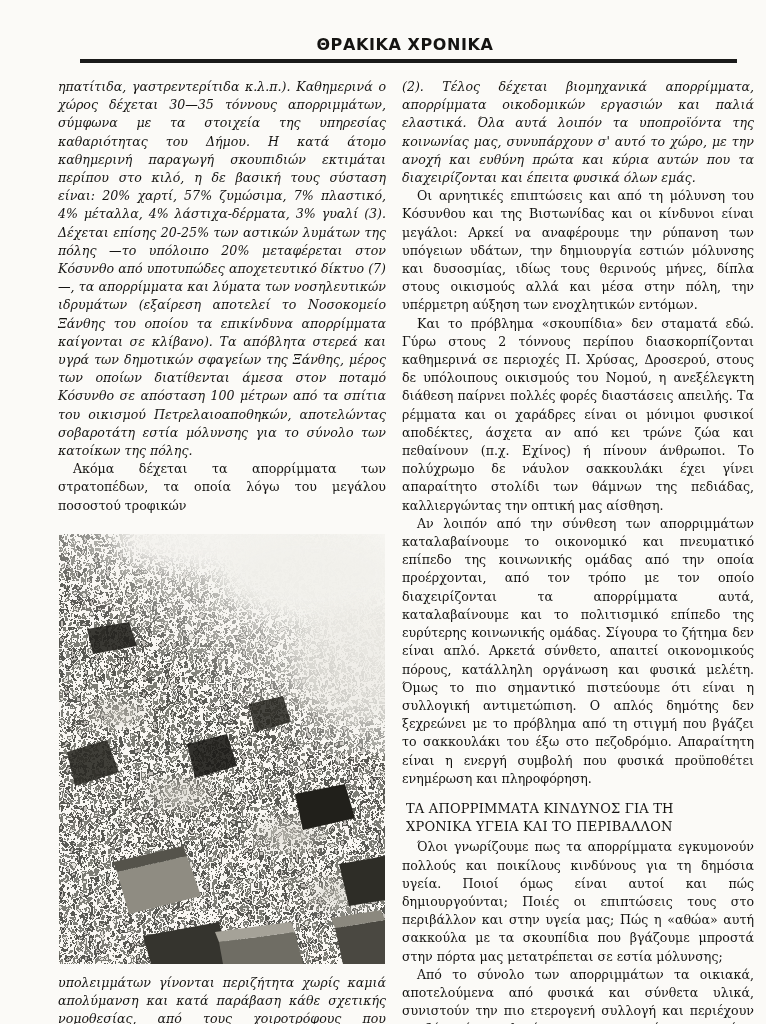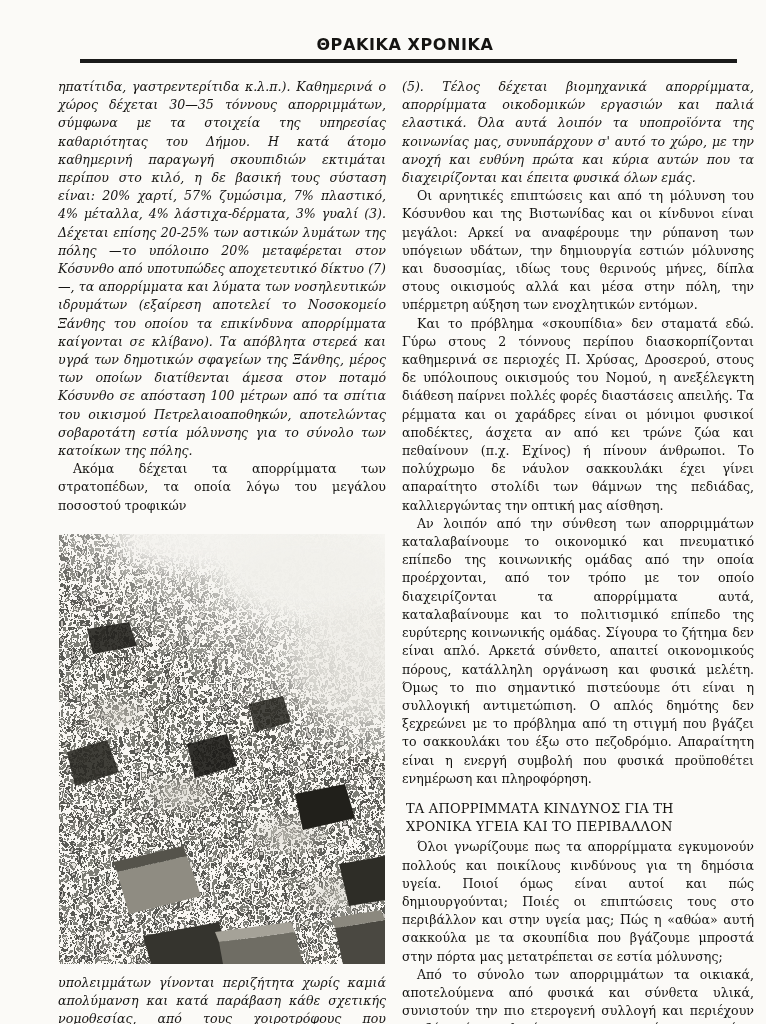--- a/index.html
+++ b/index.html
@@ -130,21 +130,21 @@
             <polygon points="276,394 326,386 326,430 284,430" fill="#4a4841"></polygon>
             <polygon points="276,394 326,386 322,376 272,384" fill="#8b887e"></polygon>
           </g>
         </svg>
       </figure>
 
       <p class="no-indent">υπολειμμάτων γίνονται περιζήτητα χωρίς καμιά απολύμανση και κατά παράβαση κάθε σχετικής νομοθεσίας, από τους χοιροτρόφους που βρίσκονται δίπλα στο σκουπιδότοπο σε σαφή κίνδυνο ασθενειών</p>
     </div>
 
     <div class="col col-right">
-      <p class="no-indent">(5). Τέλος δέχεται βιομηχανικά απορρίμματα, απορρίμματα οικοδομικών εργασιών και παλιά ελαστικά. Όλα αυτά λοιπόν τα υποπροϊόντα της κοινωνίας μας, συνυπάρχουν σ' αυτό το χώρο, με την ανοχή και ευθύνη πρώτα και κύρια αυτών που τα διαχειρίζονται και έπειτα φυσικά όλων εμάς.</p>
+      <p class="no-indent">(2). Τέλος δέχεται βιομηχανικά απορρίμματα, απορρίμματα οικοδομικών εργασιών και παλιά ελαστικά. Όλα αυτά λοιπόν τα υποπροϊόντα της κοινωνίας μας, συνυπάρχουν σ' αυτό το χώρο, με την ανοχή και ευθύνη πρώτα και κύρια αυτών που τα διαχειρίζονται και έπειτα φυσικά όλων εμάς.</p>
       <p>Οι αρνητικές επιπτώσεις και από τη μόλυνση του Κόσυνθου και της Βιστωνίδας και οι κίνδυνοι είναι μεγάλοι: Αρκεί να αναφέρουμε την ρύπανση των υπόγειων υδάτων, την δημιουργία εστιών μόλυνσης και δυσοσμίας, ιδίως τους θερινούς μήνες, δίπλα στους οικισμούς αλλά και μέσα στην πόλη, την υπέρμετρη αύξηση των ενοχλητικών εντόμων.</p>
       <p>Και το πρόβλημα «σκουπίδια» δεν σταματά εδώ. Γύρω στους 2 τόννους περίπου διασκορπίζονται καθημερινά σε περιοχές Π. Χρύσας, Δροσερού, στους δε υπόλοιπους οικισμούς του Νομού, η ανεξέλεγκτη διάθεση παίρνει πολλές φορές διαστάσεις απειλής. Τα ρέμματα και οι χαράδρες είναι οι μόνιμοι φυσικοί αποδέκτες, άσχετα αν από κει τρώνε ζώα και πεθαίνουν (π.χ. Εχίνος) ή πίνουν άνθρωποι. Το πολύχρωμο δε νάυλον σακκουλάκι έχει γίνει απαραίτητο στολίδι των θάμνων της πεδιάδας, καλλιεργώντας την οπτική μας αίσθηση.</p>
       <p>Αν λοιπόν από την σύνθεση των απορριμμάτων καταλαβαίνουμε το οικονομικό και πνευματικό επίπεδο της κοινωνικής ομάδας από την οποία προέρχονται, από τον τρόπο με τον οποίο διαχειρίζονται τα απορρίμματα αυτά, καταλαβαίνουμε και το πολιτισμικό επίπεδο της ευρύτερης κοινωνικής ομάδας. Σίγουρα το ζήτημα δεν είναι απλό. Αρκετά σύνθετο, απαιτεί οικονομικούς πόρους, κατάλληλη οργάνωση και φυσικά μελέτη. Όμως το πιο σημαντικό πιστεύουμε ότι είναι η συλλογική αντιμετώπιση. Ο απλός δημότης δεν ξεχρεώνει με το πρόβλημα από τη στιγμή που βγάζει το σακκουλάκι του έξω στο πεζοδρόμιο. Απαραίτητη είναι η ενεργή συμβολή που φυσικά προϋποθέτει ενημέρωση και πληροφόρηση.</p>
       <div class="section-heading">
         <div>ΤΑ ΑΠΟΡΡΙΜΜΑΤΑ ΚΙΝΔΥΝΟΣ ΓΙΑ ΤΗ</div>
         <div>ΧΡΟΝΙΚΑ ΥΓΕΙΑ ΚΑΙ ΤΟ ΠΕΡΙΒΑΛΛΟΝ</div>
       </div>
       <p>Όλοι γνωρίζουμε πως τα απορρίμματα εγκυμονούν πολλούς και ποικίλους κινδύνους για τη δημόσια υγεία. Ποιοί όμως είναι αυτοί και πώς δημιουργούνται; Ποιές οι επιπτώσεις τους στο περιβάλλον και στην υγεία μας; Πώς η «αθώα» αυτή σακκούλα με τα σκουπίδια που βγάζουμε μπροστά στην πόρτα μας μετατρέπεται σε εστία μόλυνσης;</p>
       <p>Από το σύνολο των απορριμμάτων τα οικιακά, αποτελούμενα από φυσικά και σύνθετα υλικά, συνιστούν την πιο ετερογενή συλλογή και περιέχουν σχεδόν πάντα υλικά για την παρουσία των οποίων υπάρχουν απαγορευτικοί νόμοι και κανονισμοί. Από τη στιγμή λοιπόν που θα βγάλουμε τη σακκούλα</p>
     </div>

